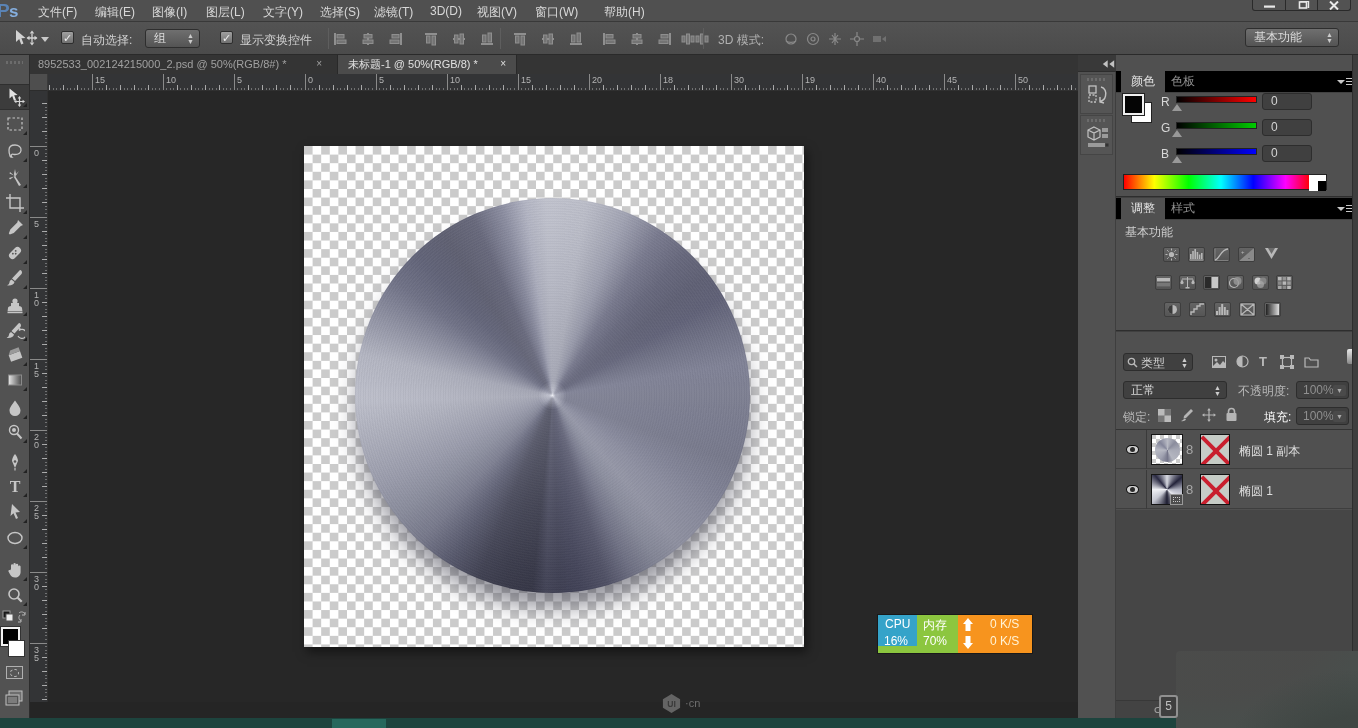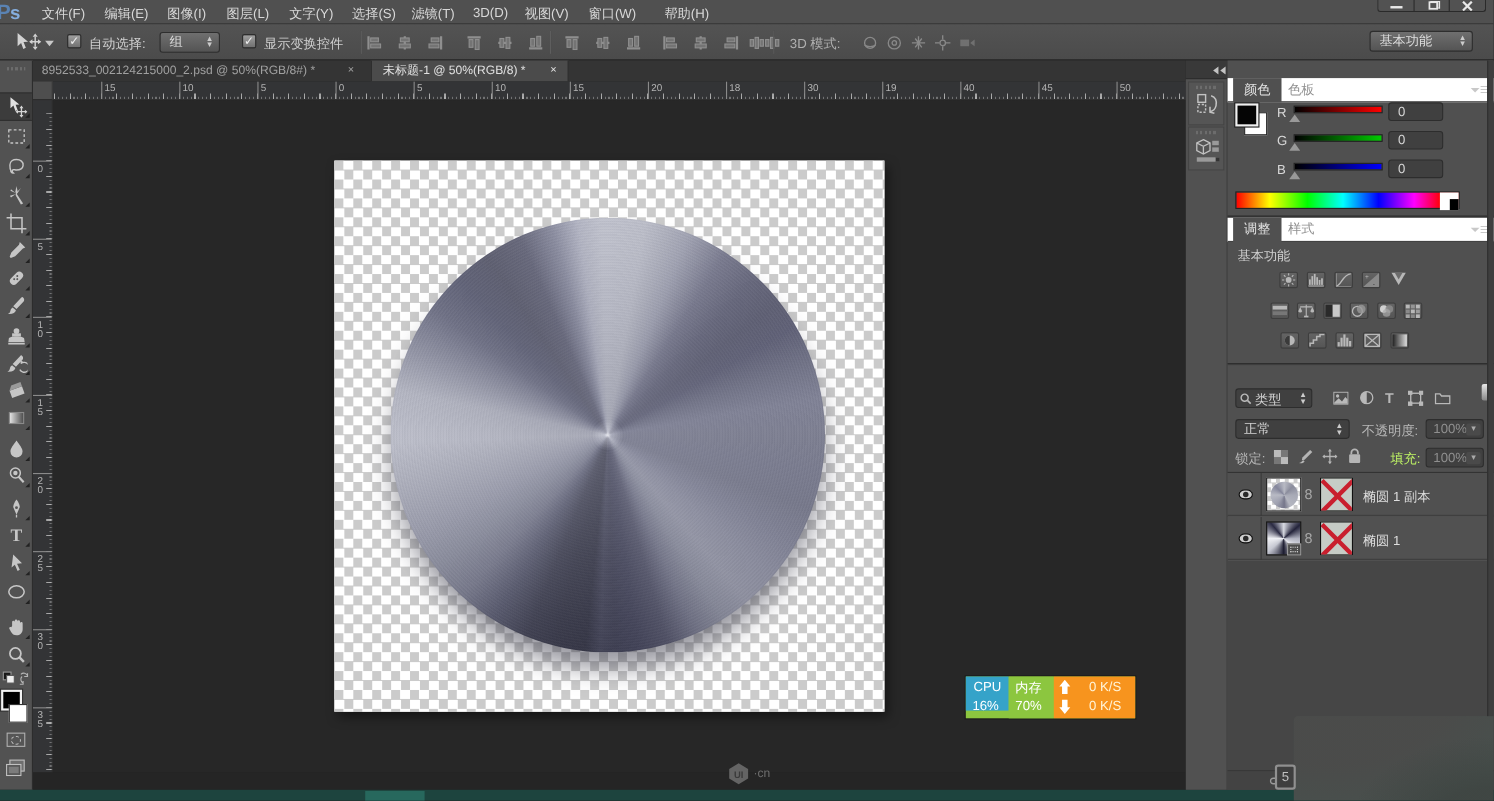--- a/index.html
+++ b/index.html
@@ -57,21 +57,21 @@
   #84869a 222deg,#979aab 232deg,#a5a7b8 242deg,#b2b4c3 254deg,#c0c2ce 268deg,
   #b4b6c4 282deg,#8e90a3 294deg,#686a82 306deg,#565871 316deg,#515266 326deg,
   #5a5b71 336deg,#82849a 345deg,#aeb0c1 352deg,#bcbeca 358deg,#bcbeca 360deg)}
 #statusbar{left:30px;top:702px;width:1048px;height:16px;background:#484848;border-top:1px solid #2e2e2e;color:#c9c9c9;font-size:11px}
 #tealstrip{left:0;top:718px;width:1358px;height:10px;background:#1d443e}
 #collapsebar{left:1078px;top:55px;width:280px;height:17px;background:#393939;border-bottom:1px solid #2d2d2d;color:#c9c9c9}
 #dock{left:1078px;top:72px;width:38px;height:646px;background:#515151;border-right:1px solid #3e3e3e}
 .dockbtn{position:absolute;left:2px;width:33px;height:40px;background:#555555;border:1px solid #454545}
 .grip{height:3px;margin:3px 6px 0 6px;background-image:repeating-linear-gradient(to right,#6c6c6c 0 2px,transparent 2px 4px)}
 #panels{left:1116px;top:55px;width:242px;height:663px;background:#505050;font-size:12px;color:#d0d0d0}
-.ptabs{position:absolute;left:0;width:242px;height:22px;background:#ffffff;border-bottom:1px solid #424242}
+.ptabs{position:absolute;left:0;width:242px;height:22px;background:#000000;border-bottom:1px solid #424242}
 .ptab{position:absolute;top:0;height:22px;padding:0 10px;font-size:12px;line-height:21px;color:#909090}
 .ptab.on{background:#505050;color:#e2e2e2}
 .pmenu{position:absolute;right:5px;width:16px;height:10px;color:#c8c8c8}
 .pmenu:before{content:"";position:absolute;left:0;top:3px;border-left:4px solid transparent;border-right:4px solid transparent;border-top:4px solid #c8c8c8}
 .pmenu:after{content:"";position:absolute;left:9px;top:1px;width:7px;height:7px;background-image:repeating-linear-gradient(#c8c8c8 0 1px,transparent 1px 3px)}
 .inbox{position:absolute;background:#404040;border:1px solid #2d2d2d;border-radius:3px;color:#d4d4d4;font-size:12px}
 .tri{position:absolute;width:0;height:0;border-left:5px solid transparent;border-right:5px solid transparent;border-bottom:7px solid #999}
 .adjicon{position:absolute;width:17px;height:15px;background:linear-gradient(#646464,#555555);border:1px solid #3e3e3e;border-radius:2px;color:#b5b5b5;font-size:9px;text-align:center;line-height:13px;overflow:hidden}
 .lrow{position:absolute;left:0;width:242px}
 .lthumb{position:absolute;border:1px solid #151515}
@@ -660,21 +660,21 @@
 <svg class="abs" style="left:86px;top:353px" width="14" height="14" viewBox="0 0 14 14">
         <g stroke="#b5b5b5" stroke-width="1.2">
           <path d="M7 1 v12 M1 7 h12"></path>
         </g>
         <path d="M7 0 l-1.8 2.4 h3.6 Z M7 14 l-1.8 -2.4 h3.6 Z M0 7 l2.4 -1.8 v3.6 Z M14 7 l-2.4 -1.8 v3.6 Z" fill="#b5b5b5"></path>
       </svg>
 <svg class="abs" style="left:109px;top:352px" width="13" height="15" viewBox="0 0 13 15">
         <rect x="1.5" y="6" width="10" height="8" rx="1" fill="#b5b5b5"></rect>
         <path d="M3.5 6 V4.5 a3 3 0 0 1 6 0 V6" fill="none" stroke="#b5b5b5" stroke-width="1.6"></path>
       </svg>
-<span class="abs" style="left:148px;top:354px;color:#bef264">填充:</span>
+<span class="abs" style="left:148px;top:354px;color:#ffffff">填充:</span>
 <div class="inbox" style="left:180px;top:352px;width:53px;height:18px;line-height:16px;padding-left:6px;color:#8f8f8f">100%<span class="abs" style="right:2px;top:3px;width:13px;height:11px;background:#4a4a4a;border-radius:2px;font-size:7px;text-align:center;line-height:11px;color:#aaa">▼</span></div>
 <div class="abs" style="left:0;top:374px;width:242px;height:1px;background:#333"></div>
 <div class="lrow" style="top:375px;height:39px;background:#505050;border-bottom:1px solid #3e3e3e">
 <div class="eye" style="left:10px;top:15px"></div>
 <div class="abs" style="left:30px;top:0;width:1px;height:39px;background:#3a3a3a"></div>
 <div class="lthumb" style="left:35px;top:4px;width:32px;height:31px;background-color:#fff;background-image:conic-gradient(#fff 0 25%,#ccc 0 50%,#fff 0 75%,#ccc 0);background-size:8px 8px">
           <div style="position:absolute;left:3px;top:3px;width:25px;height:24px;border-radius:50%;background:conic-gradient(from 0deg,#b8bac4,#8a8c9c 45deg,#a8aab6 90deg,#b4b6c0 150deg,#75768a 180deg,#9fa1b0 220deg,#b8bac4 270deg,#83859a 315deg,#b8bac4)"></div>
         </div>
 <span class="abs" style="left:70px;top:12px;color:#a8a8a8;font-size:13px">8</span>
 <div class="redx" style="left:84px;top:4px">

